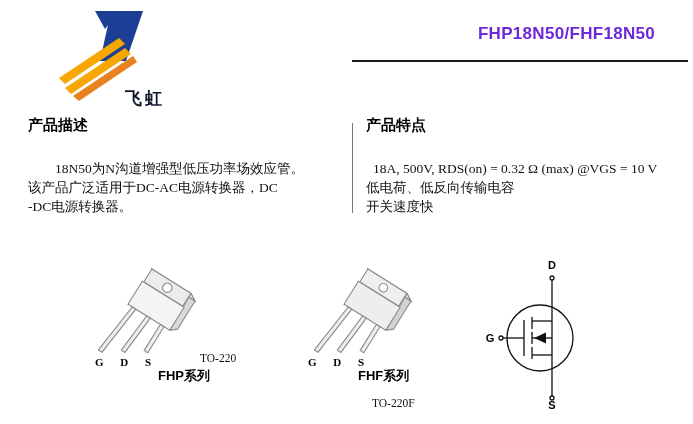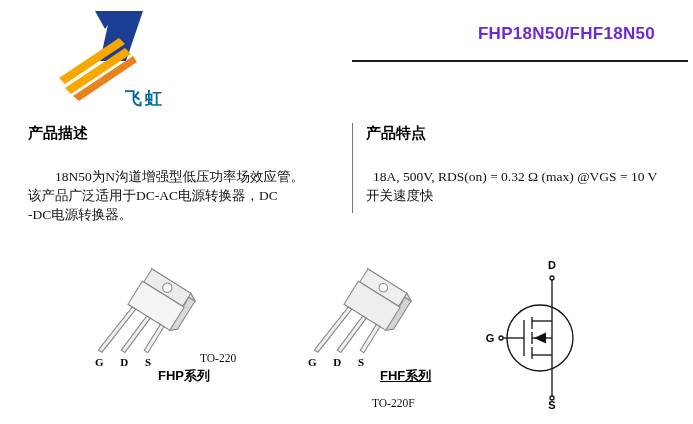--- a/index.html
+++ b/index.html
@@ -14,39 +14,39 @@
     overflow: hidden;
   }
 
   
   .logo { position: absolute; left: 55px; top: 8px; width: 130px; height: 104px; }
   .logo svg { overflow: visible; }
   .brand-text {
     position: absolute; left: 70px; top: 79px;
     font-family: "Liberation Sans", sans-serif;
     font-weight: bold; font-size: 17px; letter-spacing: 3px;
-    color: #0369a1;
+    color: #0f172a;
   }
   .title {
     position: absolute; top: 24px; right: 38px;
     font-family: "Liberation Sans", sans-serif;
     font-weight: bold; font-size: 17px; letter-spacing: 0.3px;
     color: #6d28d9;
   }
   .header-rule {
     position: absolute; left: 352px; right: 5px; top: 60px;
     height: 2px; background: #1a1a1a;
   }
 
   
   .col-divider {
     position: absolute; left: 352px; top: 123px;
     width: 1px; height: 90px; background: #777777;
   }
-  .section { position: absolute; top: 124px; }
+  .section { position: absolute; top: 116px; }
   .section.desc { left: 28px; width: 320px; }
   .section.feat { left: 366px; width: 324px; }
   .section-heading {
     font-family: "Liberation Sans", sans-serif;
     font-weight: bold; font-size: 15px; color: #000;
   }
   .body-lines { margin-top: 24px; font-size: 13.5px; line-height: 19px; }
   .line.indent { padding-left: 27px; }
   .line.indent-sm { padding-left: 7px; }
 
@@ -68,21 +68,21 @@
   .pkg-series {
     position: absolute;
     font-family: "Liberation Sans", sans-serif;
     font-weight: bold; font-size: 13px; color: #000;
   }
   .fig-pkg1 .pins { left: 33px; top: 88px; }
   .fig-pkg1 .pkg-name { left: 98px; top: 84px; margin-left: 40px; }
   .fig-pkg1 .pkg-series { left: 96px; top: 99px; }
   .fig-pkg2 .pins { left: 30px; top: 88px; }
   .fig-pkg2 .pkg-name { left: 94px; top: 84px; margin-top: 45px; }
-  .fig-pkg2 .pkg-series { left: 102px; top: 99px; text-decoration: underline; }
+  .fig-pkg2 .pkg-series { left: 80px; top: 99px; }
 
   .sym-label {
     font-family: "Liberation Sans", sans-serif;
     font-weight: bold; font-size: 11px;
   }
 </style>
 </head>
 <body>
 
 <div class="page">
@@ -111,20 +111,21 @@
       <div class="line indent">18N50为N沟道增强型低压功率场效应管。</div>
       <div class="line">该产品广泛适用于DC-AC电源转换器，DC</div>
       <div class="line">-DC电源转换器。</div>
     </div>
   </div>
 
   <div class="section feat">
     <div class="section-heading">产品特点</div>
     <div class="body-lines">
       <div class="line indent-sm">18A, 500V, RDS(on) = 0.32 Ω (max) @VGS = 10 V</div>
+      <div class="line">低电荷、低反向传输电容</div>
       <div class="line">开关速度快</div>
     </div>
   </div>
 
   <div class="figure fig-pkg1">
     <svg width="162" height="102" viewBox="0 0 190 120">
       <g transform="translate(0,14) rotate(32 95 55)" stroke="#8a8a8a" stroke-width="1.3">
 
         <polygon points="122,-8 131,-3 131,36 124,42" fill="#d9d9d9"></polygon>
         <polygon points="68,-8 122,-8 131,-3 77,-3" fill="#e3e3e3"></polygon>

